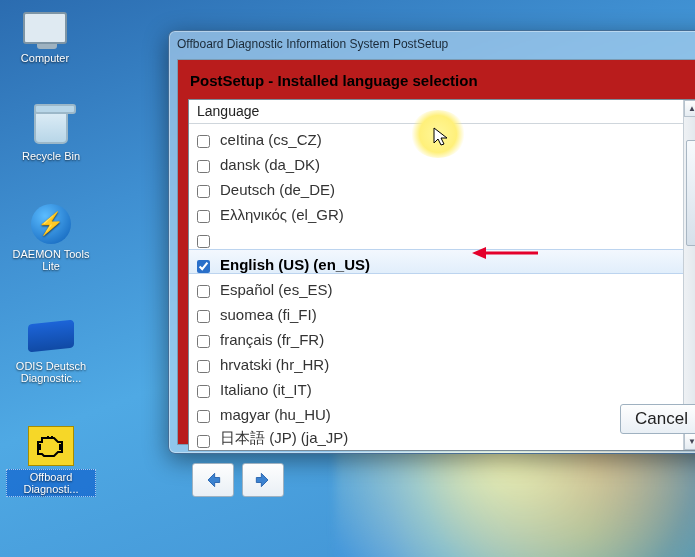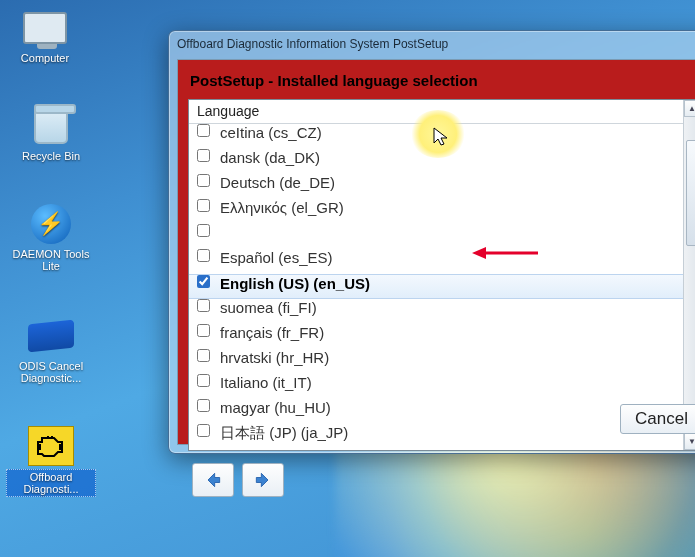--- a/index.html
+++ b/index.html
@@ -43,21 +43,21 @@
     box-shadow: 0 0 0 1px rgba(255,255,255,.4) inset, 0 6px 24px rgba(0,0,0,.45);
     backdrop-filter: blur(1px);
     margin-left: 32px;
   }
   .titlebar{height:26px;display:flex;align-items:center;padding:0 8px;color:#1b2a38;font-size:12px;}
   .client{position:absolute;left:8px;right:8px;top:28px;bottom:8px;background:#b91c1c;border:1px solid #7a9ab3;border-radius:0;padding:10px 10px 8px;}
   .heading{font-weight:bold;font-size:15px;color:#000;margin:2px 0 10px 2px;}
   .listwrap{border:1px solid #7a8b98;height:352px;position:relative;background:#fff;}
   .list-header{height:24px;border-bottom:1px solid #cfd6dc;padding:3px 8px;font-size:14px;color:#222;}
   .list-body{position:absolute;top:24px;left:0;right:17px;bottom:0;overflow:hidden;}
-  .row{display:flex;align-items:flex-start;height:25px;padding:0 8px;font-size:15px;color:#333;border-bottom:1px solid rgba(0,0,0,0);}
+  .row{display:flex;align-items:flex-end;height:25px;padding:0 8px;font-size:15px;color:#333;border-bottom:1px solid rgba(0,0,0,0);}
   .row input[type=checkbox]{width:13px;height:13px;margin-right:10px;accent-color:#2a6fc9;}
   .row.sel{background:linear-gradient(#f3f8fe,#e1eefb);border-top:1px solid #bcd4ef;border-bottom:1px solid #bcd4ef;font-weight:bold;color:#000;}
   .scroll{position:absolute;right:0;top:0;bottom:0;width:17px;background:linear-gradient(to right,#eef1f4,#dfe5eb);border-left:1px solid #c5ced6;}
   .sbtn{height:17px;background:linear-gradient(#fdfdfd,#e5ecf2);border:1px solid #b6c2cd;display:flex;align-items:center;justify-content:center;font-size:8px;color:#445;}
   .thumb{position:absolute;left:2px;right:2px;top:40px;height:106px;background:linear-gradient(#f7fafd,#d6e0ea);border:1px solid #a8b6c3;border-radius:2px;}
   .navbtns{margin-top:12px;display:flex;gap:8px;padding-left:4px;}
   .navbtn{width:42px;height:34px;background:linear-gradient(#fefefe,#e9eff5);border:1px solid #9fb1c0;border-radius:3px;display:flex;align-items:center;justify-content:center;}
   .navbtn svg{width:20px;height:20px;}
   .cancel{position:absolute;right:8px;bottom:10px;padding:4px 14px;background:linear-gradient(#fefefe,#e9eff5);border:1px solid #9fb1c0;border-radius:3px;font-size:17px;color:#222;}
   
@@ -86,21 +86,21 @@
   <div class="dicon" style="left:6px; top:204px;">
     <div class="glyph">
         <div class="daemon-shape">⚡</div>
       </div>
     <span class="label">DAEMON Tools Lite</span>
   </div>
   <div class="dicon" style="left:6px; top:316px;">
     <div class="glyph">
         <div class="odis-shape"></div>
       </div>
-    <span class="label">ODIS Cancel Diagnostic...</span>
+    <span class="label">ODIS Deutsch Diagnostic...</span>
   </div>
   <div class="dicon sel" style="left:6px; top:426px;">
     <div class="glyph">
         <div class="offb-shape">
       <svg viewBox="0 0 34 28">
             <path d="M4 10h4V6h12l4 4h4v10h-4l-4 4H10l-2-2H4z M6 12v6 M26 12v6 M14 4v2 M18 4v2" fill="none" stroke="#000" stroke-width="2"></path>
           </svg>
     </div>
       </div>
     <span class="label">Offboard Diagnosti...</span>
@@ -129,27 +129,27 @@
             <input type="checkbox" style="">
             <span>Deutsch (de_DE)</span>
           </div>
           <div class="row">
             <input type="checkbox" style="">
             <span>Ελληνικός (el_GR)</span>
           </div>
           <div class="row">
             <input type="checkbox" style="">
           </div>
-          <div class="row">
-            <input type="checkbox" style="">
-            <span>Español (es_ES)</span>
-          </div>
           <div class="row sel">
             <input type="checkbox" checked="" style="">
             <span>English (US)  (en_US)</span>
+          </div>
+          <div class="row">
+            <input type="checkbox" style="">
+            <span>Español (es_ES)</span>
           </div>
           <div class="row">
             <input type="checkbox" style="">
             <span>suomea (fi_FI)</span>
           </div>
           <div class="row">
             <input type="checkbox" style="">
             <span>français (fr_FR)</span>
           </div>
           <div class="row">

